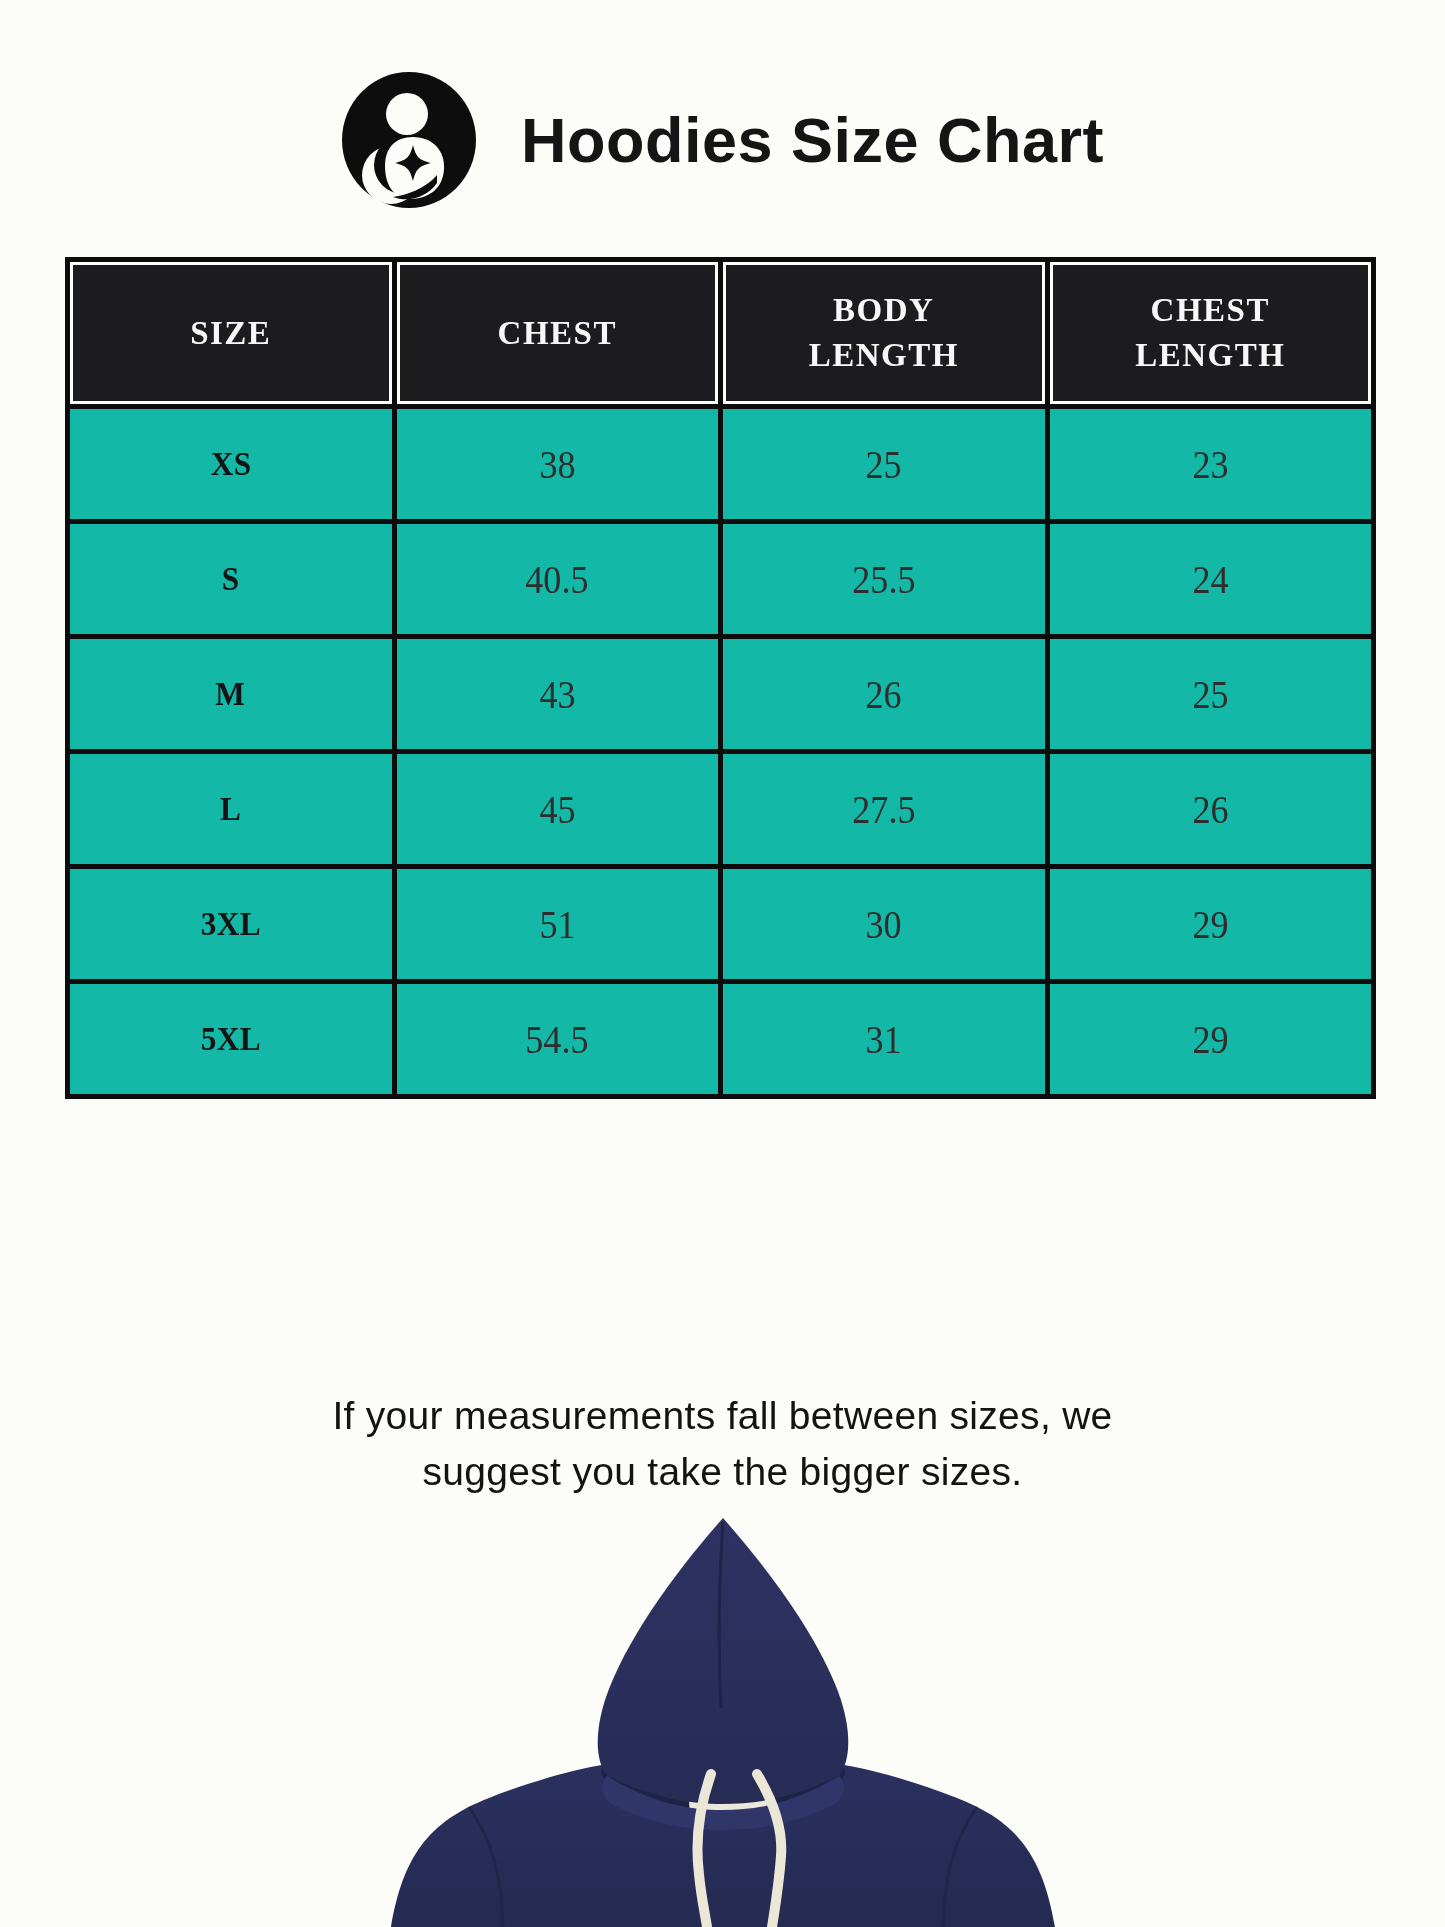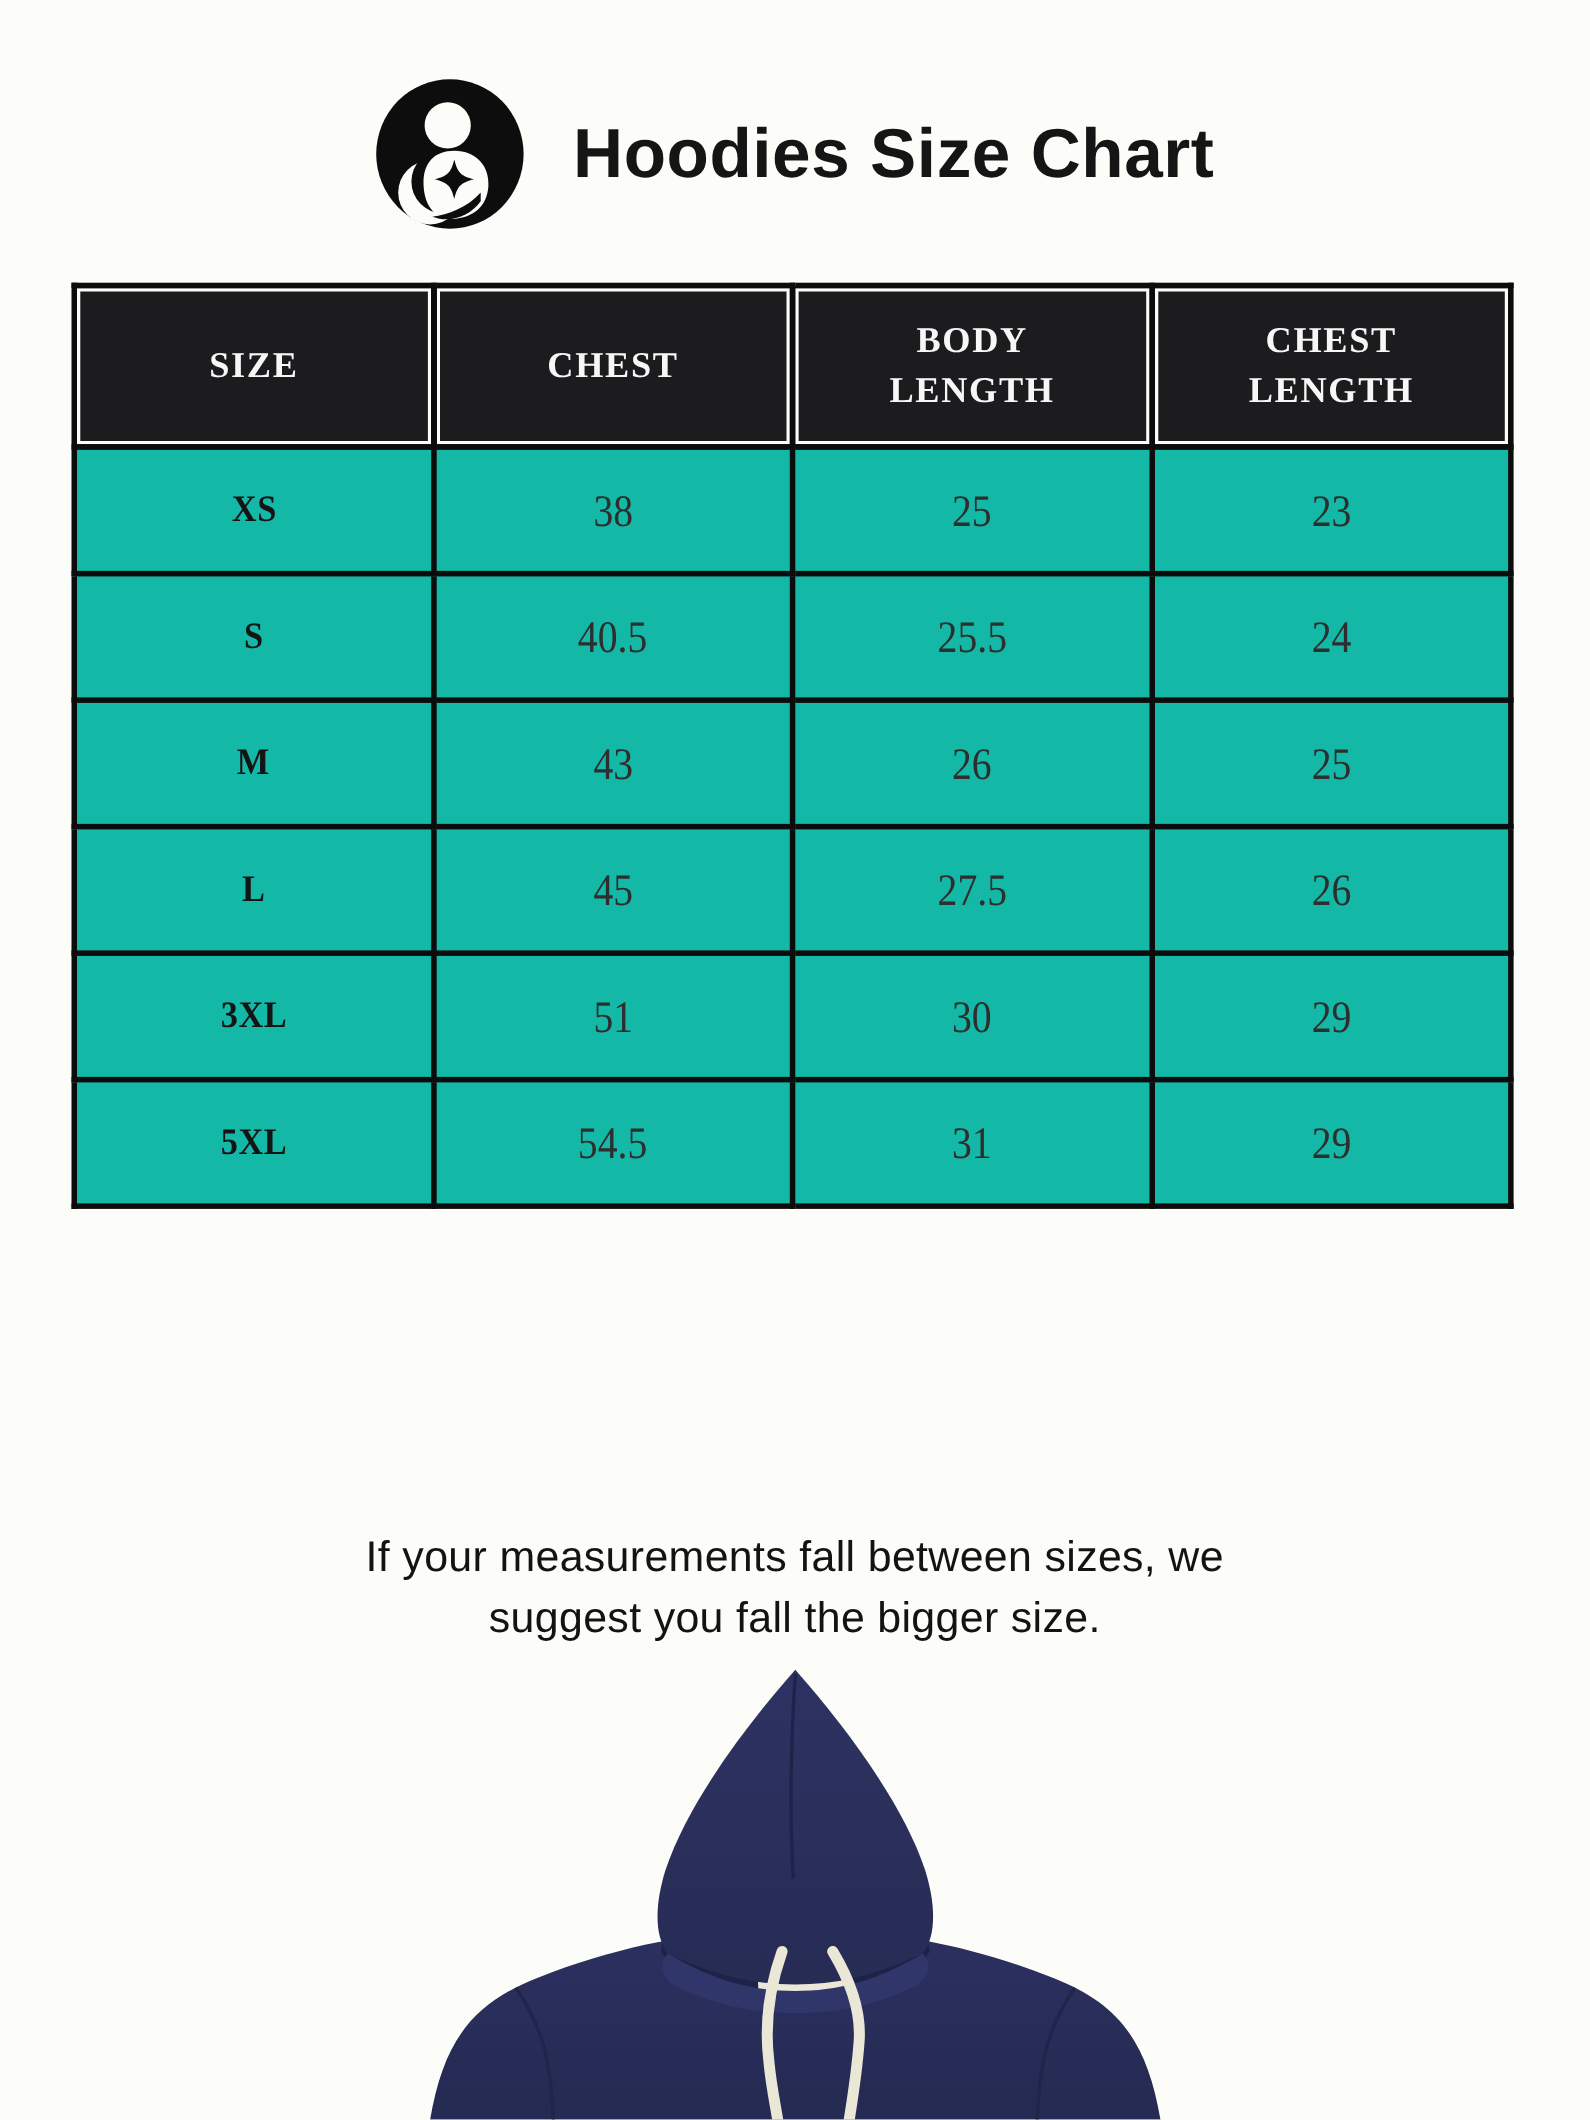--- a/index.html
+++ b/index.html
@@ -157,21 +157,21 @@
         <td class="num-cell"><span>54.5</span></td>
         <td class="num-cell"><span>31</span></td>
         <td class="num-cell"><span>29</span></td>
       </tr>
     </tbody>
   </table>
 </div>
 
 <div class="note">
   <div>If your measurements fall between sizes, we</div>
-  <div>suggest you fall the bigger size.</div>
+  <div>suggest you take the bigger sizes.</div>
 </div>
 
 <div class="hoodie">
   <svg width="736" height="415" viewBox="0 0 736 415" aria-hidden="true">
     <defs>
       <linearGradient id="gHood" x1="0" y1="0" x2="0" y2="1">
         <stop offset="0" stop-color="#2d3262"></stop>
         <stop offset="1" stop-color="#272c55"></stop>
       </linearGradient>
       <linearGradient id="gBody" x1="0" y1="0" x2="0" y2="1">

